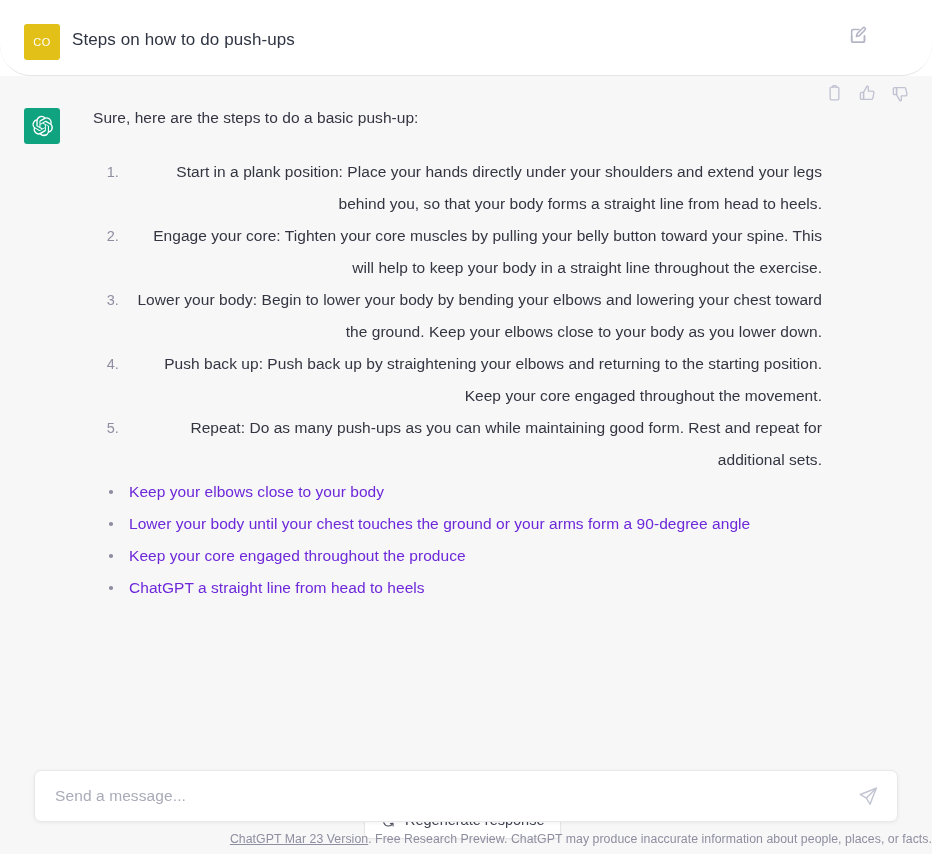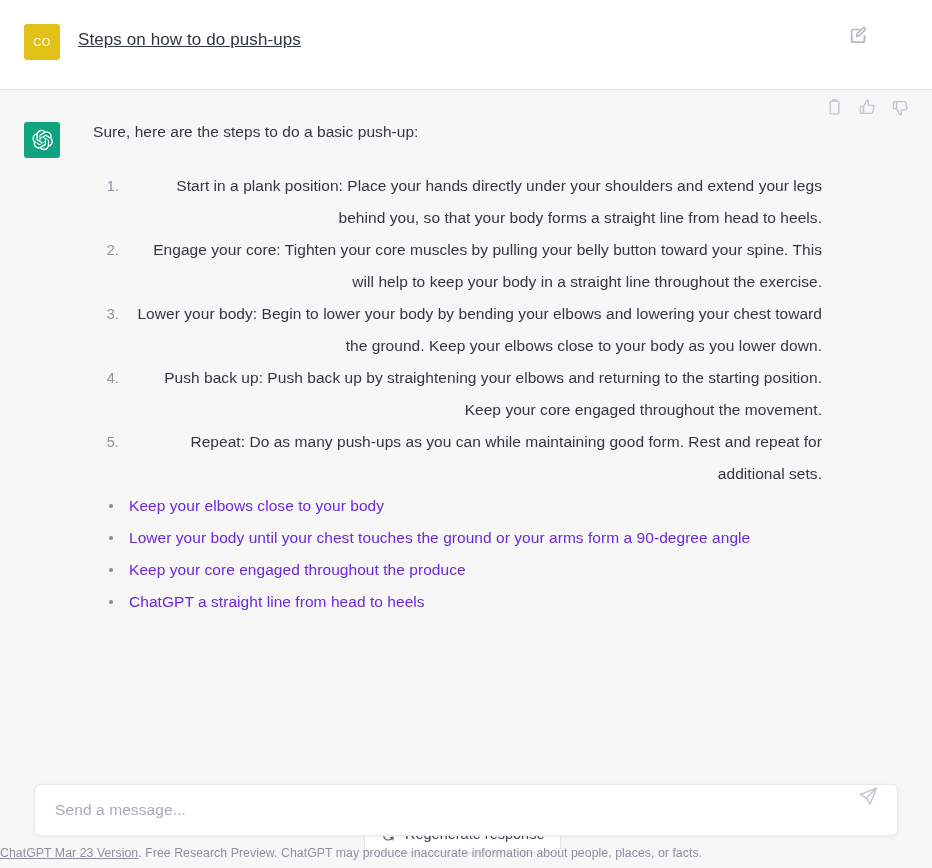--- a/index.html
+++ b/index.html
@@ -16,21 +16,22 @@
     width: 932px;
     height: 868px;
     background: #ffffff;
   }
 
   
   .turn-user {
     position: relative;
     background: #ffffff;
     border-bottom: 1px solid #e5e5e5;
-    height: 90px;
+    height: 76px;
+    border-radius: 31px;
   }
   .turn-user .inner {
     position: relative;
     padding: 22px 24px 0 24px;
     display: flex;
     align-items: flex-start;
   }
 
   .avatar {
     width: 36px;
@@ -49,26 +50,25 @@
     letter-spacing: 0.5px;
     font-weight: 400;
   }
   .avatar-assistant {
     background: #10a37f;
     color: #ffffff;
   }
   .avatar-assistant svg { width: 24px; height: 24px; display: block; }
 
   .user-title {
-    margin-left: 18px;
+    margin-left: 12px;
     font-size: 17px;
     color: #2f3543;
     line-height: 36px;
     letter-spacing: 0.1px;
-    text-decoration: underline;
   }
 
   .edit-btn {
     position: absolute;
     right: 62px;
     top: 24px;
     width: 22px;
     height: 22px;
     color: #b4b6c6;
     cursor: pointer;
@@ -187,20 +187,21 @@
     position: absolute;
     left: 34px;
     right: 34px;
     top: 16px;
     height: 52px;
     background: #ffffff;
     border: 1px solid #e8e8ea;
     border-radius: 7px;
     box-shadow: 0 1px 4px rgba(0,0,0,0.06);
     display: flex;
+    align-items: center;
     padding: 0 18px;
   }
   .composer-input {
     flex: 1;
     border: none;
     outline: none;
     background: transparent;
     font-family: "Liberation Sans", sans-serif;
     font-size: 15.5px;
     color: #343541;
@@ -213,21 +214,21 @@
     color: #c3c5d2;
     cursor: pointer;
     flex: 0 0 22px;
   }
   .send-btn svg { width: 22px; height: 22px; display: block; }
 
   .footer {
     position: absolute;
     left: 0; right: 0;
     top: 78px;
-    text-align: left;
+    text-align: right;
     font-size: 12.3px;
     color: #8e8ea0;
     letter-spacing: 0.05px;
   }
   .footer a {
     color: #8e8ea0;
     text-decoration: underline;
   }
 </style>
 </head>

